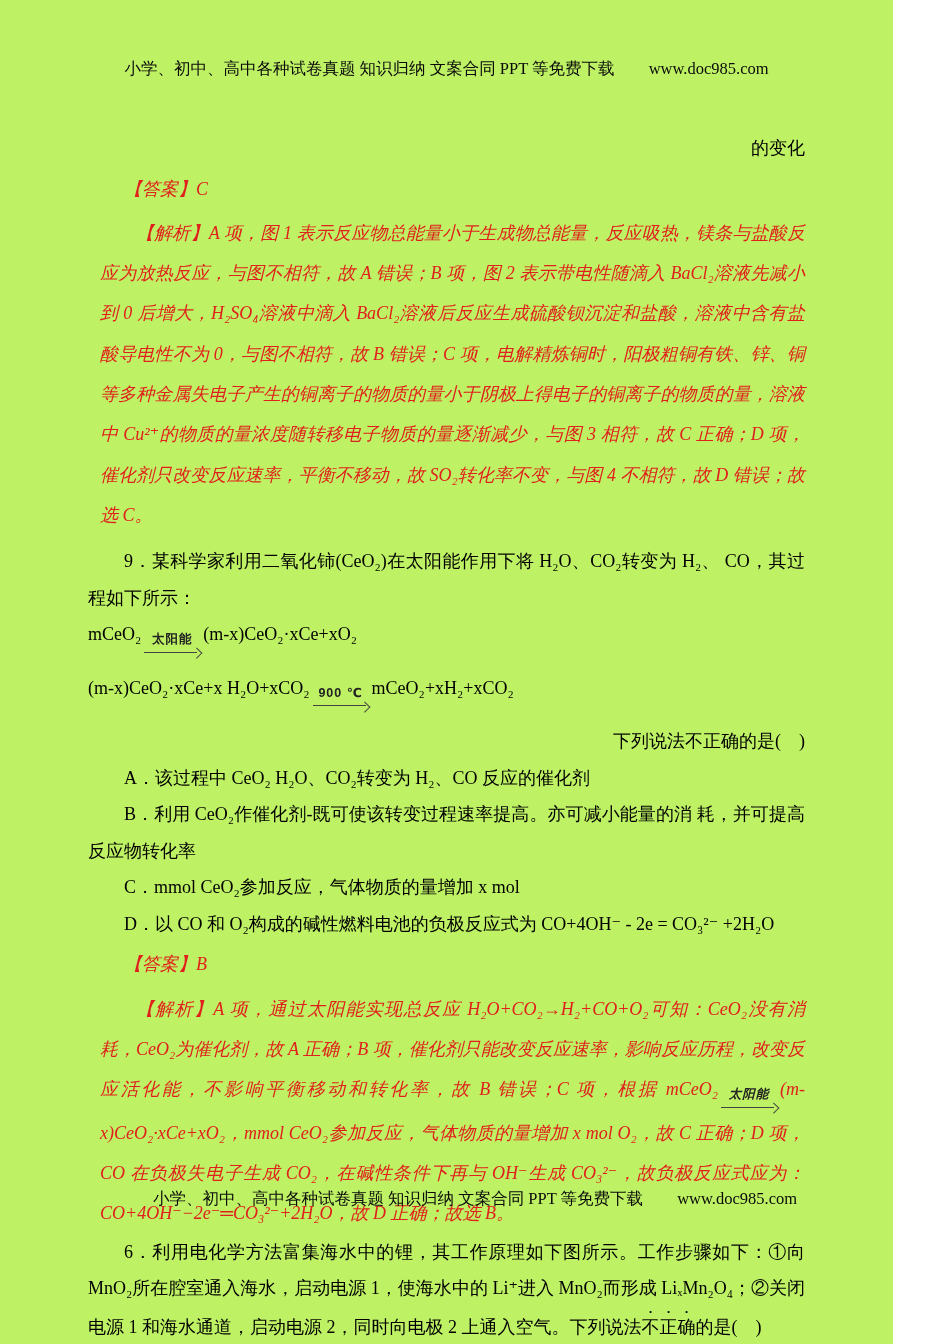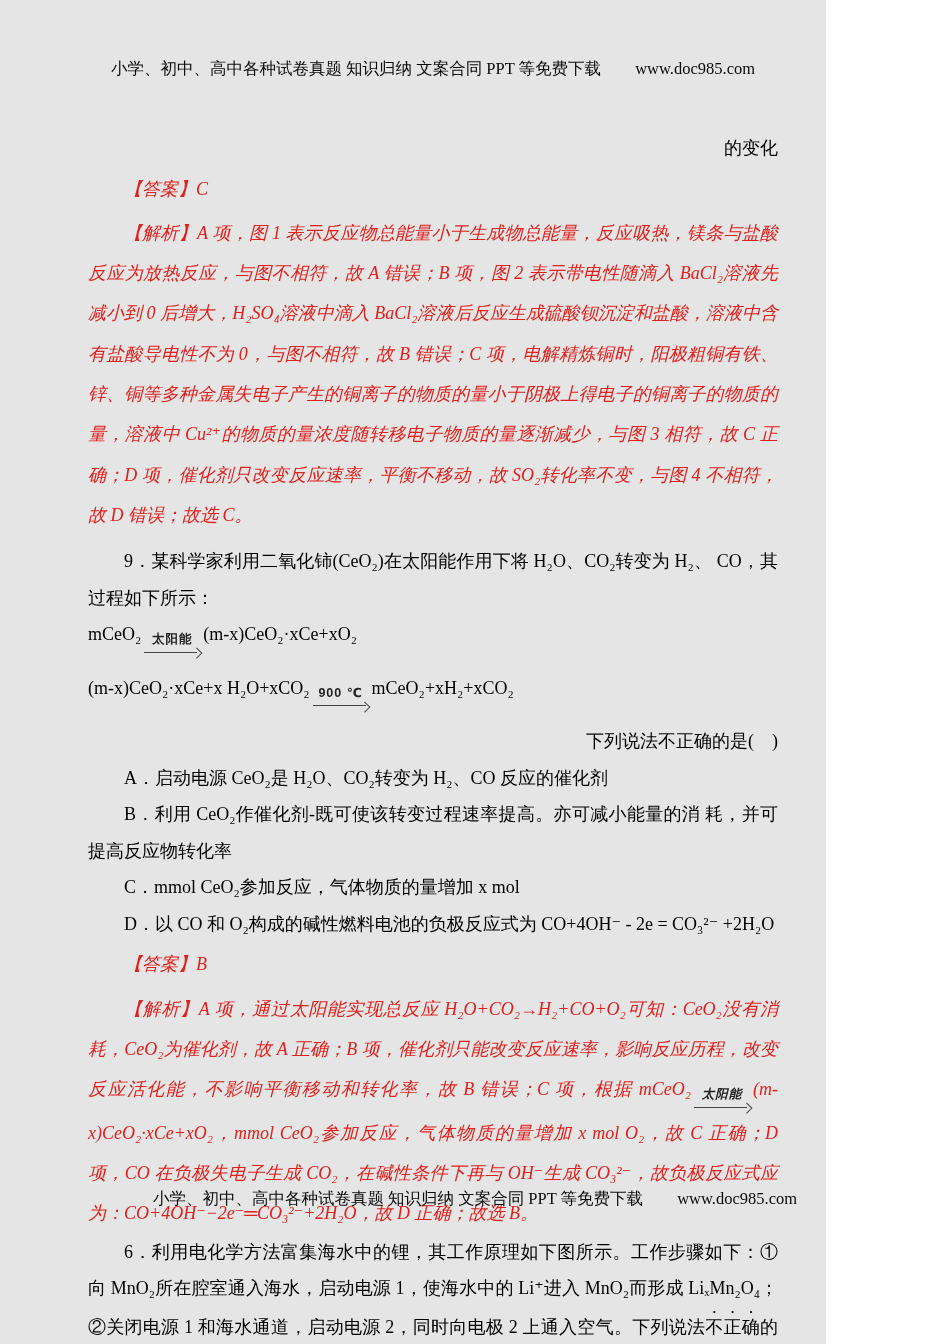--- a/index.html
+++ b/index.html
@@ -1,42 +1,42 @@
 <!DOCTYPE html>
 <html><head>
 <meta charset="utf-8">
 <style>
   html,body { margin:0; padding:0; background:#ffffff; }
   .page {
     position:relative;
-    width:826px; height:1344px;
+    width:893px; height:1344px;
     box-sizing:border-box;
-    padding:58px 48px 0 88px;
-    background:#e5e5e5;
+    padding:58px 88px 0 88px;
+    background:#bef264;
     font-family:"Liberation Serif","DejaVu Serif",serif;
     font-size:18px;
     color:#000;
     overflow:hidden;
   }
   .hdr {
     text-align:center;
     font-size:16.5px;
     white-space:nowrap;
     color:#0a0a0a;
   }
   .hdr .url { margin-left:30px; }
   p { margin:0; }
   .line  { line-height:2.03em;text-align:right; }
   .just  { text-align:justify; }
   .ind   { text-indent:2em; }
   .red   { color:#e0201c; }
   .ana   { line-height:2.24em;font-style:italic; }
   .mt-q4tail { margin-top:50px; }
   .mt-ans    { margin-top:2px; }
-  .mt-ana    { margin-top:4px; }
+  .mt-ana    { margin-top:4px;margin-left:12px; }
   .mt-q5     { margin-top:8px; }
   .mt-eq1    { margin-top:8px; }
   .mt-eq2    { margin-top:20px; }
   .mt-stem   { margin-top:12px; }
   .mt-q6     { }
   .eq { line-height:1.15; white-space:nowrap; }
   
   .rxn {
     display:inline-block;
     vertical-align:-3px;
@@ -103,21 +103,21 @@
   <div class="eq mt-eq1">
     <span>mCeO₂</span><span class="rxn"><span class="lbl">太阳能</span><span class="arr"></span></span><span>(m-x)CeO₂·xCe+xO₂</span>
   </div>
 
   <div class="eq mt-eq2">
     <span>(m-x)CeO₂·xCe+x H₂O+xCO₂</span><span class="rxn"><span class="lbl">900 ℃</span><span class="arr"></span></span><span>mCeO₂+xH₂+xCO₂</span>
   </div>
 
   <p class="line ind mt-stem">下列说法不正确的是(　)</p>
 
-  <p class="line ind just">A．启动电源 CeO₂是 H₂O、CO₂转变为 H₂、CO 反应的催化剂</p>
+  <p class="line ind just">A．该过程中 CeO₂ H₂O、CO₂转变为 H₂、CO 反应的催化剂</p>
   <p class="line ind just">B．利用 CeO₂作催化剂-既可使该转变过程速率提高。亦可减小能量的消 耗，并可提高反应物转化率</p>
   <p class="line ind just">C．mmol CeO₂参加反应，气体物质的量增加 x mol</p>
   <p class="line ind just">D．以 CO 和 O₂构成的碱性燃料电池的负极反应式为 CO+4OH⁻ - 2e = CO₃²⁻ +2H₂O</p>
 
   <p class="red ana ind mt-ans">【答案】B</p>
 
   <p class="red ana ind just mt-ana">
     <span>【解析】A 项，通过太阳能实现总反应 H₂O+CO₂→H₂+CO+O₂可知：CeO₂没有消耗，CeO₂为催化剂，故 A 正确；B 项，催化剂只能改变反应速率，影响反应历程，改变反应活化能，不影响平衡移动和转化率，故 B 错误；C 项，根据 mCeO₂</span><span class="rxn"><span class="lbl">太阳能</span><span class="arr"></span></span><span>(m-x)CeO₂·xCe+xO₂，mmol CeO₂参加反应，气体物质的量增加 x mol O₂，故 C 正确；D 项，CO 在负极失电子生成 CO₂，在碱性条件下再与 OH⁻生成 CO₃²⁻，故负极反应式应为：CO+4OH⁻−2e⁻═CO₃²⁻+2H₂O，故 D 正确；故选 B。</span>
   </p>
 

